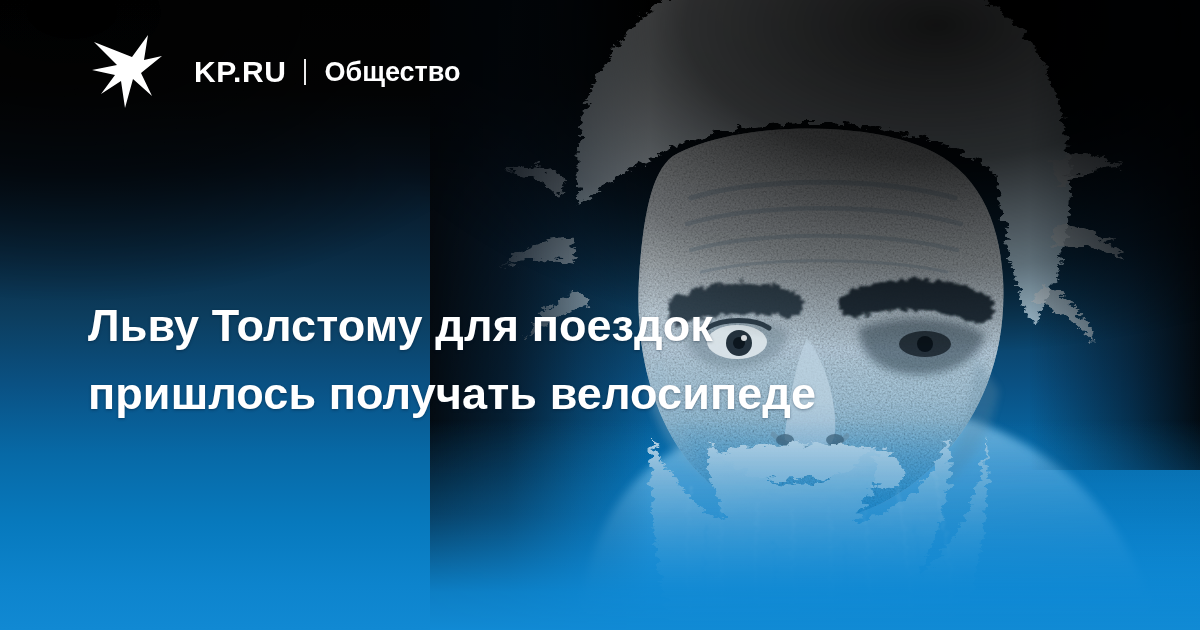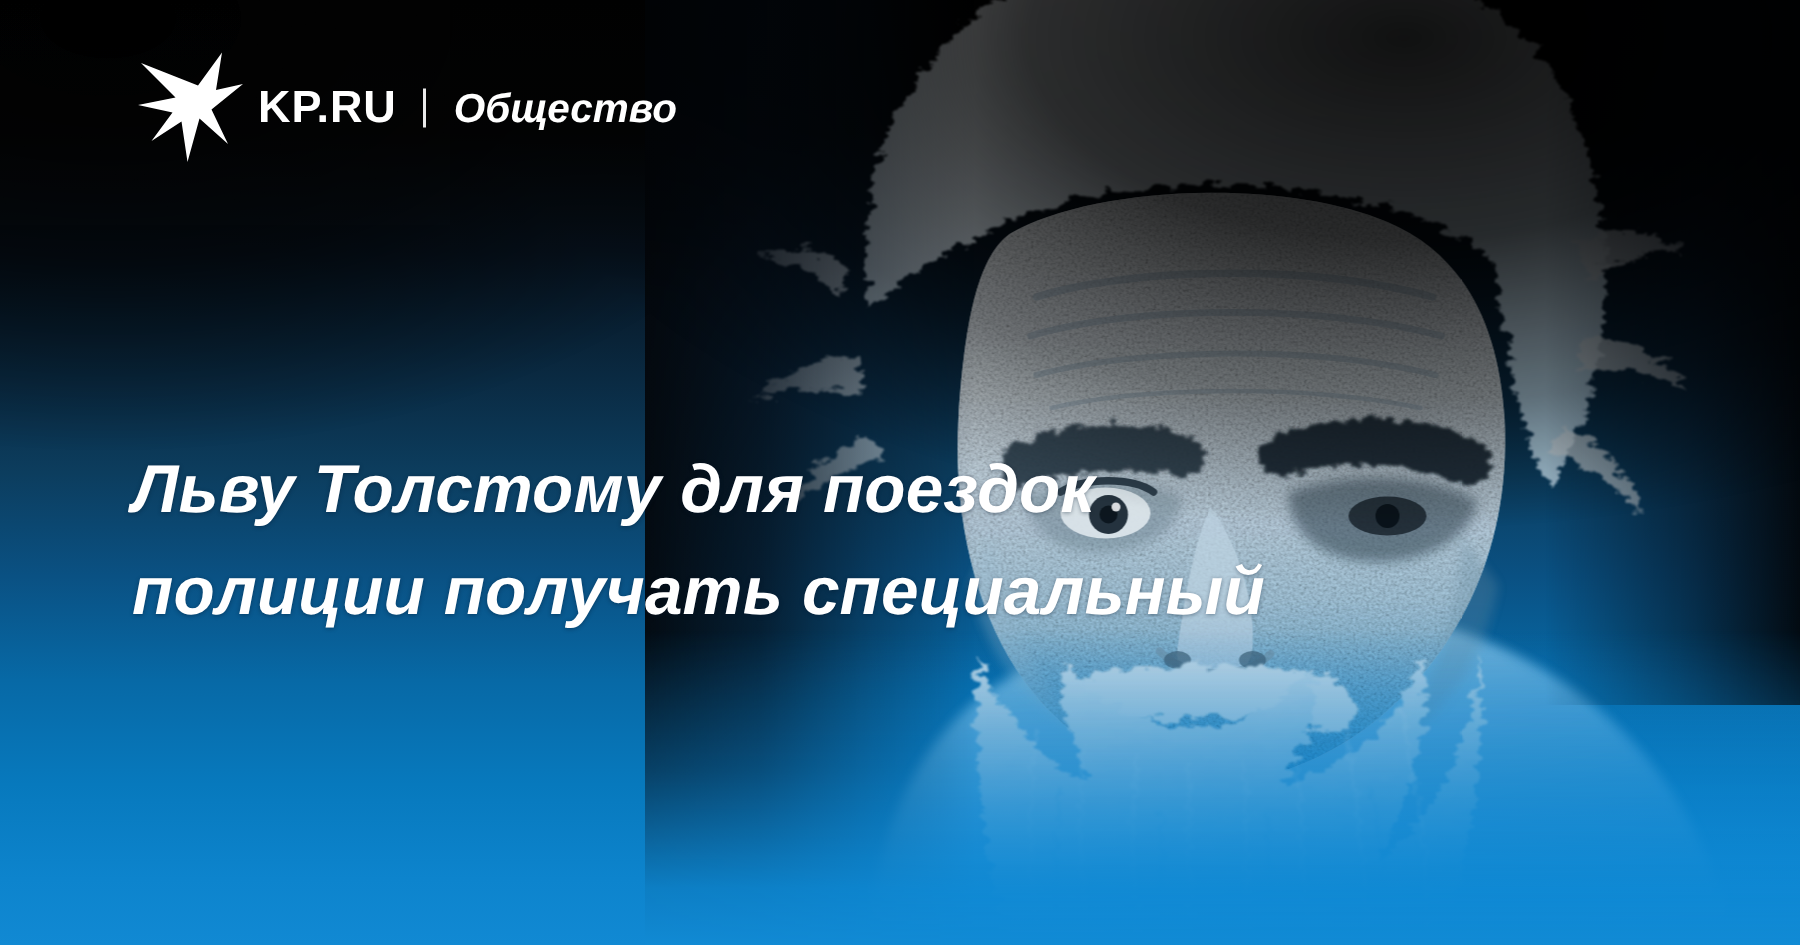--- a/index.html
+++ b/index.html
@@ -117,21 +117,21 @@
     pointer-events: none;
   }
 
   
   .masthead {
     position: absolute;
     left: 92px;
     top: 32px;
     display: flex;
     align-items: center;
-    gap: 8px;
+    gap: 30px;
     z-index: 6;
   }
   .logo-bird {
     width: 72px;
     height: 76px;
     flex: 0 0 auto;
     display: block;
   }
   .brand-row {
     display: flex;
@@ -153,38 +153,36 @@
     height: 26px;
     background: #ffffff;
     opacity: 0.92;
   }
   .brand-rubric {
     color: #ffffff;
     font-size: 27px;
     font-weight: 700;
     line-height: 1;
     white-space: nowrap;
-    font-style: italic;
   }
 
   
   .headline {
     position: absolute;
     left: 88px;
     top: 292px;
     width: 1000px;
     margin: 0;
     z-index: 6;
     color: #ffffff;
     font-size: 45px;
     font-weight: 700;
     line-height: 68px;
     letter-spacing: 0.1px;
     text-shadow: 0 1px 3px rgba(0,20,40,0.40);
-    font-style: italic;
   }
   .headline .hl-line { display: block; white-space: nowrap; }
 </style>
 </head>
 <body>
 
 <div class="card">
 
   <div class="bg-base"></div>
 
@@ -360,16 +358,16 @@
     </svg>
     <div class="brand-row">
       <span class="brand-name">KP.RU</span>
       <span class="brand-sep"></span>
       <span class="brand-rubric">Общество</span>
     </div>
   </div>
 
   <h1 class="headline">
     <span class="hl-line">Льву Толстому для поездок</span>
-    <span class="hl-line">полиции получать специальный</span>
+    <span class="hl-line">пришлось получать велосипеде</span>
   </h1>
 
 </div>
 
 </body></html>

